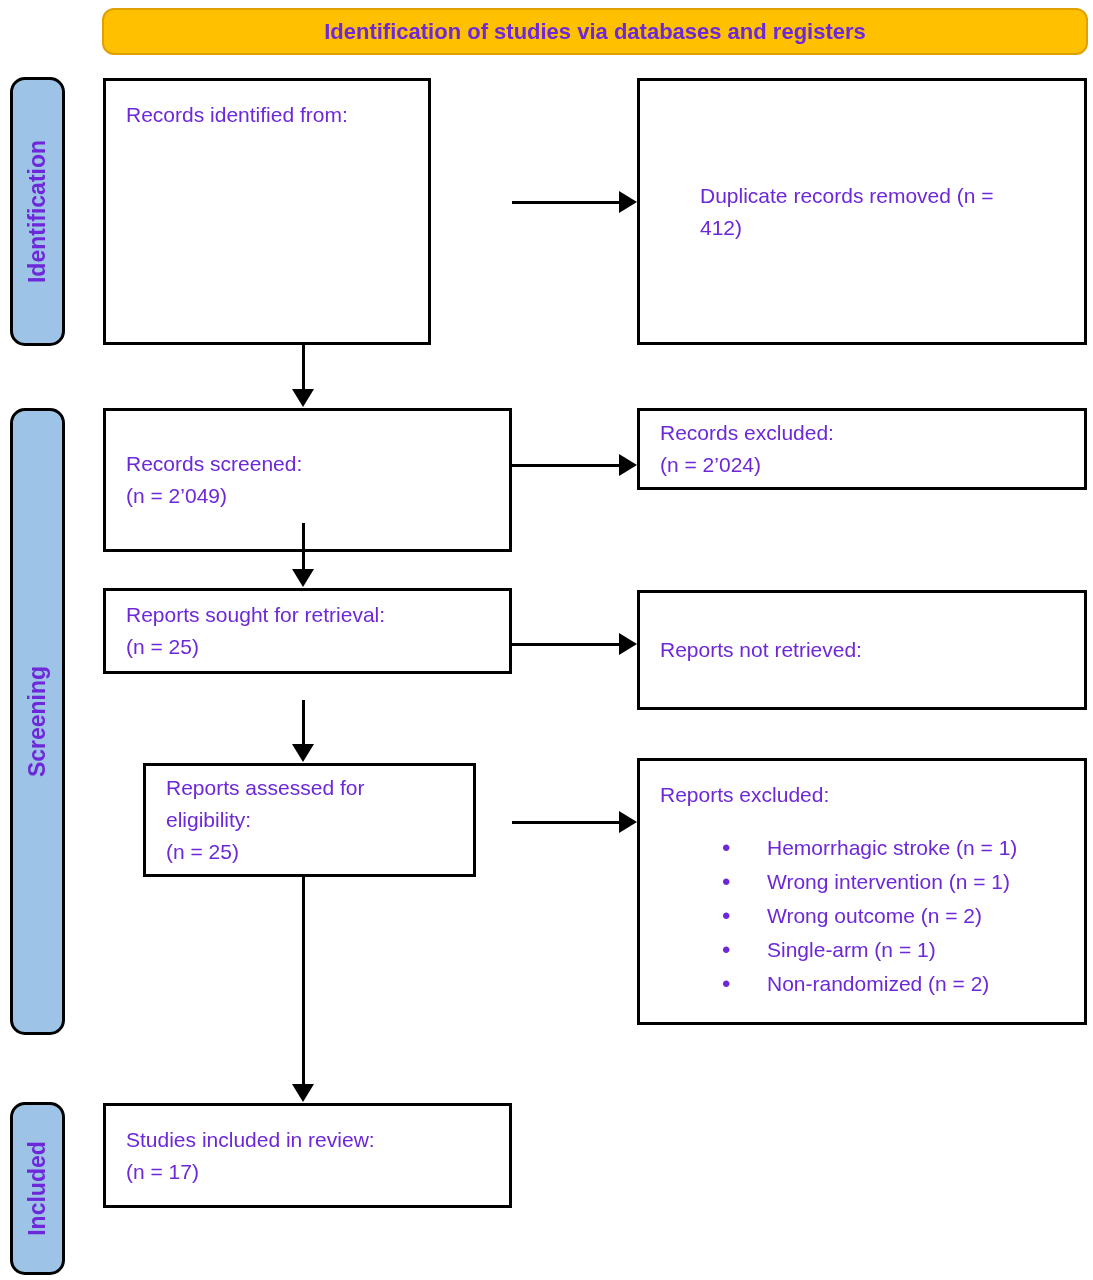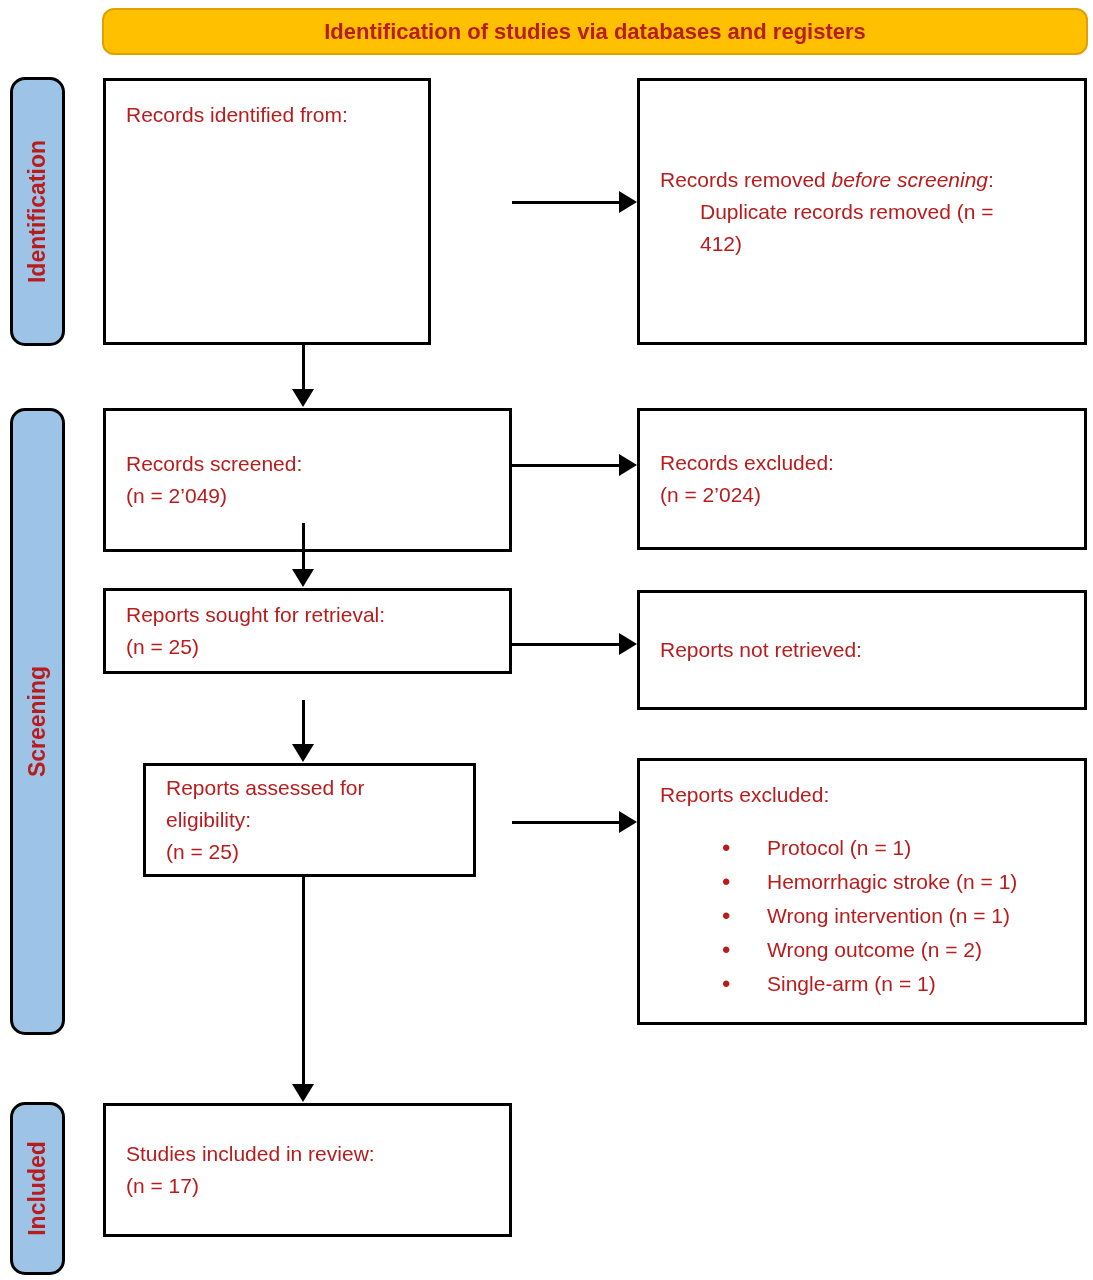--- a/index.html
+++ b/index.html
@@ -3,21 +3,21 @@
 <meta charset="utf-8">
 <style>
   :root{
     --banner-fill:#FFC000; --banner-border:#E0A100;
     --stage-fill:#9DC3E6; --line-color:#000000;
   }
   *{box-sizing:border-box;}
   html,body{margin:0;padding:0;background:#ffffff;}
   .canvas{
     position:relative;width:1093px;height:1280px;background:#ffffff;
-    font-family:"Liberation Sans",sans-serif;color:#b91c1c;overflow:hidden;
+    font-family:"Liberation Sans",sans-serif;color:#6d28d9;overflow:hidden;
   }
   
   .banner{
     position:absolute;left:102px;top:8px;width:986px;height:47px;
     background:var(--banner-fill);border:2px solid var(--banner-border);
     border-radius:12px;display:flex;align-items:center;justify-content:center;
   }
   .banner span{font-size:22px;font-weight:bold;}
   
   .stage{
@@ -36,26 +36,26 @@
   .box{
     position:absolute;background:#fff;border:3px solid var(--line-color);
     font-size:21px;line-height:32px;
   }
   .box .pad{padding:18px 20px;}
   .vcenter{display:flex;flex-direction:column;justify-content:center;height:100%;padding:0 20px;}
   .indent{margin-left:40px;white-space:pre-line;}
   .box-records-identified{left:103px;top:78px;width:328px;height:267px;}
   .box-records-removed{left:637px;top:78px;width:450px;height:267px;}
   .box-records-screened{left:103px;top:408px;width:409px;height:144px;}
-  .box-records-excluded{left:637px;top:408px;width:450px;height:142px;}
+  .box-records-excluded{left:637px;top:408px;width:450px;height:82px;}
   .box-reports-sought{left:103px;top:588px;width:409px;height:86px;}
   .box-reports-not-retrieved{left:637px;top:590px;width:450px;height:120px;}
   .box-reports-assessed{left:103px;top:763px;width:333px;height:114px;margin-left:40px;}
   .box-reports-excluded{left:637px;top:758px;width:450px;height:267px;}
-  .box-studies-included{left:103px;top:1103px;width:409px;height:134px;}
+  .box-studies-included{left:103px;top:1103px;width:409px;height:105px;}
   .em{font-style:italic;}
   
   .bullets{list-style:none;margin:20px 0 0 0;padding:0 0 0 62px;}
   .bullets li{display:flex;line-height:33px;}
   .bullet-glyph{width:45px;flex:0 0 45px;text-align:left;}
   .bullet-glyph::before{content:"\2022";font-size:24px;}
   
   .varrow{position:absolute;width:22px;}
   .varrow .shaft{position:absolute;left:9.5px;top:0;bottom:16px;width:3px;background:var(--line-color);}
   .varrow .head{position:absolute;left:0;bottom:0;width:0;height:0;
@@ -95,21 +95,20 @@
   </div>
 
   <div class="box box-records-identified">
     <div class="pad">
       <div>Records identified from:</div>
     </div>
   </div>
 
   <div class="box box-records-removed">
     <div class="vcenter">
-      <div><span>Records removed </span><span class="em">before screening</span><span>:</span></div>
       <div class="indent">Duplicate records removed (n =
 412)</div>
     </div>
   </div>
 
   <div class="box box-records-screened">
     <div class="vcenter">
       <div>Records screened:</div>
       <div>(n = 2’049)</div>
     </div>
@@ -141,37 +140,37 @@
       <div>(n = 25)</div>
     </div>
   </div>
 
   <div class="box box-reports-excluded">
     <div class="pad">
       <div>Reports excluded:</div>
       <ul class="bullets">
         <li>
             <span class="bullet-glyph"></span>
-            <span>Protocol (n = 1)</span>
-          </li>
-        <li>
-            <span class="bullet-glyph"></span>
             <span>Hemorrhagic stroke (n = 1)</span>
           </li>
         <li>
             <span class="bullet-glyph"></span>
             <span>Wrong intervention (n = 1)</span>
           </li>
         <li>
             <span class="bullet-glyph"></span>
             <span>Wrong outcome (n = 2)</span>
           </li>
         <li>
             <span class="bullet-glyph"></span>
             <span>Single-arm (n = 1)</span>
+          </li>
+        <li>
+            <span class="bullet-glyph"></span>
+            <span>Non-randomized (n = 2)</span>
           </li>
       </ul>
     </div>
   </div>
 
   <div class="box box-studies-included">
     <div class="vcenter">
       <div>Studies included in review:</div>
       <div>(n = 17)</div>
     </div>

